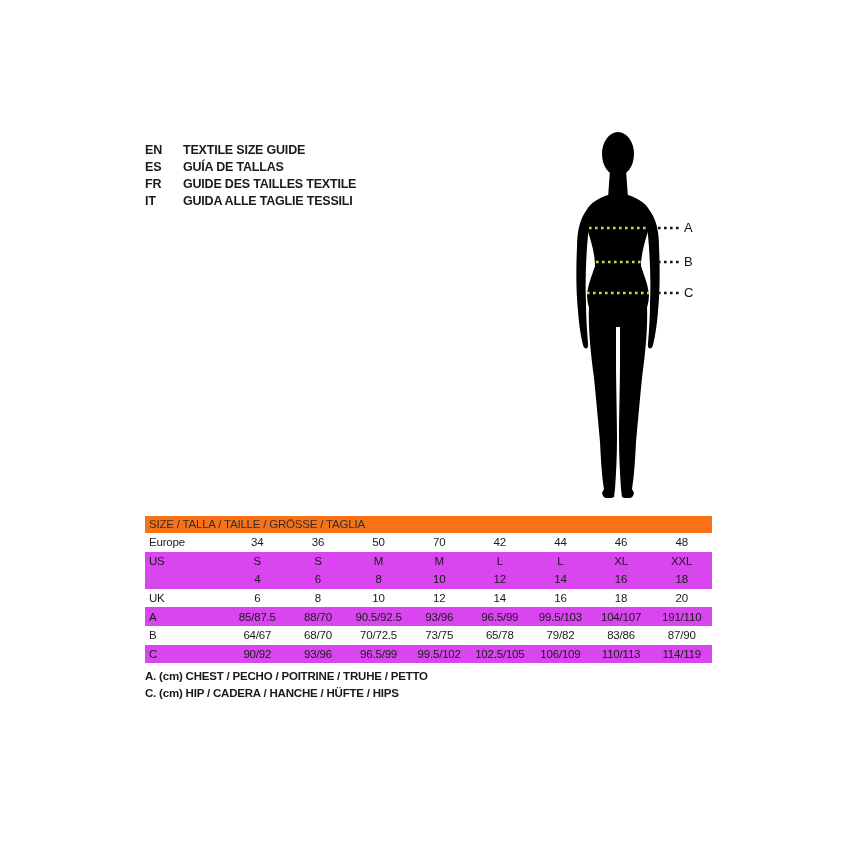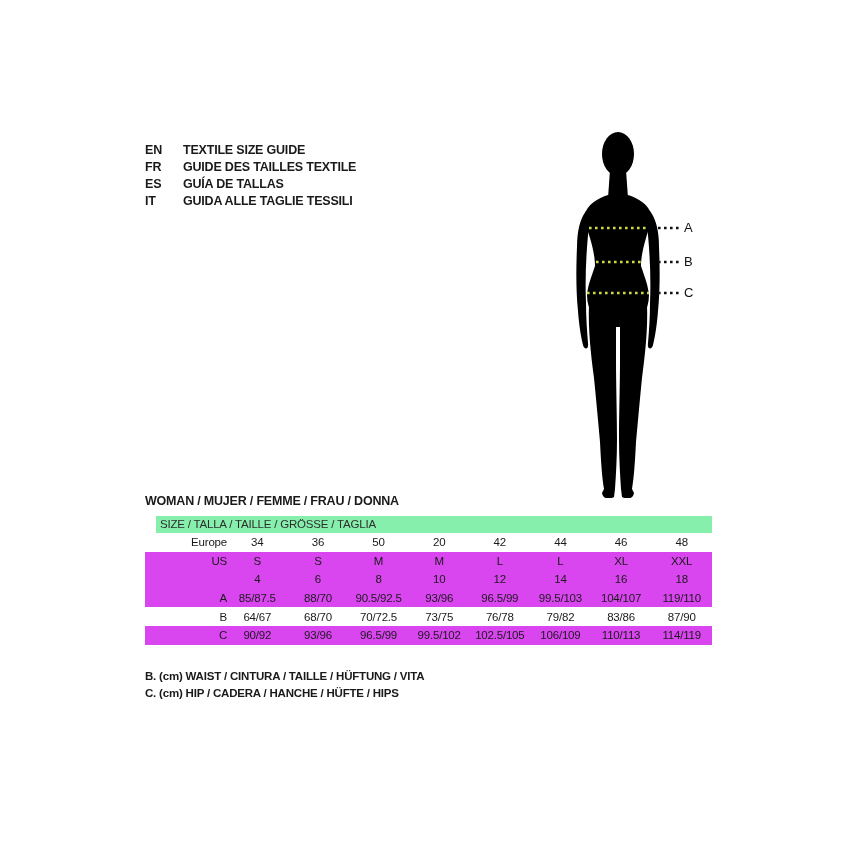--- a/index.html
+++ b/index.html
@@ -15,47 +15,47 @@
   .figure-wrap{position:absolute;left:555px;top:118px;width:200px;height:380px;}
   .figure-wrap svg{display:block;width:100%;height:100%;}
   .measure-label{position:absolute;width:22px;text-align:left;font-size:13px;line-height:16px;color:#111;}
   .label-a{left:684px;top:220px;}
   .label-b{left:684px;top:254px;}
   .label-c{left:684px;top:285px;}
   
   .gender{position:absolute;left:145px;top:494px;font-size:12.5px;font-weight:700;letter-spacing:-0.2px;}
   
   .table-wrap{position:absolute;left:145px;top:516px;width:567px;}
-  .table-header{height:17px;line-height:17px;background:#86efac;color:#2e2e2e;
-    font-size:11.5px;padding-left:4px;letter-spacing:-0.2px;box-sizing:border-box;margin-left:11px;}
+  .table-header{height:17px;line-height:17px;background:#f97316;color:#2e2e2e;
+    font-size:11.5px;padding-left:4px;letter-spacing:-0.2px;box-sizing:border-box;}
   table.sizes{width:100%;border-collapse:collapse;table-layout:fixed;font-size:11.5px;letter-spacing:-0.2px;}
   table.sizes td{height:18.6px;padding:0;text-align:center;vertical-align:middle;color:#1a1a1a;}
-  table.sizes td.rowlabel{width:78px;text-align:right;padding-left:4px;margin-top:36px;}
+  table.sizes td.rowlabel{width:78px;text-align:left;padding-left:4px;margin-top:36px;}
   tr.stripe{background:#d946ef;}
   
   .footnotes{position:absolute;left:145px;top:668px;}
   .footnote{height:17.3px;line-height:17.3px;font-weight:700;font-size:11.5px;letter-spacing:-0.2px;}
 </style>
 </head>
 <body>
 
 <div id="canvas">
 
   <div class="lang-block">
     <div class="lang-row">
       <span class="lang-code">EN</span>
       <span class="lang-label">TEXTILE SIZE GUIDE</span>
     </div>
     <div class="lang-row">
+      <span class="lang-code">ES</span>
+      <span class="lang-label">GUÍA DE TALLAS</span>
+    </div>
+    <div class="lang-row">
       <span class="lang-code">FR</span>
       <span class="lang-label">GUIDE DES TAILLES TEXTILE</span>
-    </div>
-    <div class="lang-row">
-      <span class="lang-code">ES</span>
-      <span class="lang-label">GUÍA DE TALLAS</span>
     </div>
     <div class="lang-row">
       <span class="lang-code">IT</span>
       <span class="lang-label">GUIDA ALLE TAGLIE TESSILI</span>
     </div>
   </div>
 
   <div class="figure-wrap">
     <svg viewBox="0 0 200 380" xmlns="http://www.w3.org/2000/svg">
       <g fill="#000000">
@@ -92,32 +92,31 @@
         <line x1="103" y1="110" x2="127" y2="110" stroke="#111111" stroke-width="2.6" stroke-dasharray="2.6 3.4"></line>
         <line x1="103" y1="144" x2="127" y2="144" stroke="#111111" stroke-width="2.6" stroke-dasharray="2.6 3.4"></line>
         <line x1="103" y1="175" x2="127" y2="175" stroke="#111111" stroke-width="2.6" stroke-dasharray="2.6 3.4"></line>
       </g>
     </svg>
   </div>
   <div class="measure-label label-a">A</div>
   <div class="measure-label label-b">B</div>
   <div class="measure-label label-c">C</div>
 
-  <div class="gender">WOMAN / MUJER / FEMME / FRAU / DONNA</div>
 
   <div class="table-wrap">
     <div class="table-header">SIZE / TALLA / TAILLE / GRÖSSE / TAGLIA</div>
     <table class="sizes">
       <tbody>
         <tr>
           <td class="rowlabel">Europe</td>
           <td>34</td>
           <td>36</td>
           <td>50</td>
-          <td>20</td>
+          <td>70</td>
           <td>42</td>
           <td>44</td>
           <td>46</td>
           <td>48</td>
         </tr>
         <tr class="stripe">
           <td class="rowlabel">US</td>
           <td>S</td>
           <td>S</td>
           <td>M</td>
@@ -131,55 +130,66 @@
           <td class="rowlabel"></td>
           <td>4</td>
           <td>6</td>
           <td>8</td>
           <td>10</td>
           <td>12</td>
           <td>14</td>
           <td>16</td>
           <td>18</td>
         </tr>
+        <tr>
+          <td class="rowlabel">UK</td>
+          <td>6</td>
+          <td>8</td>
+          <td>10</td>
+          <td>12</td>
+          <td>14</td>
+          <td>16</td>
+          <td>18</td>
+          <td>20</td>
+        </tr>
         <tr class="stripe">
           <td class="rowlabel">A</td>
           <td>85/87.5</td>
           <td>88/70</td>
           <td>90.5/92.5</td>
           <td>93/96</td>
           <td>96.5/99</td>
           <td>99.5/103</td>
           <td>104/107</td>
-          <td>119/110</td>
+          <td>191/110</td>
         </tr>
         <tr>
           <td class="rowlabel">B</td>
           <td>64/67</td>
           <td>68/70</td>
           <td>70/72.5</td>
           <td>73/75</td>
-          <td>76/78</td>
+          <td>65/78</td>
           <td>79/82</td>
           <td>83/86</td>
           <td>87/90</td>
         </tr>
         <tr class="stripe">
           <td class="rowlabel">C</td>
           <td>90/92</td>
           <td>93/96</td>
           <td>96.5/99</td>
           <td>99.5/102</td>
           <td>102.5/105</td>
           <td>106/109</td>
           <td>110/113</td>
           <td>114/119</td>
         </tr>
       </tbody>
     </table>
   </div>
 
   <div class="footnotes">
-    <div class="footnote">B. (cm) WAIST / CINTURA / TAILLE / HÜFTUNG / VITA</div>
+    <div class="footnote">A. (cm) CHEST / PECHO / POITRINE / TRUHE / PETTO</div>
     <div class="footnote">C. (cm) HIP / CADERA / HANCHE / HÜFTE / HIPS</div>
   </div>
 
 </div>
 
 </body></html>

